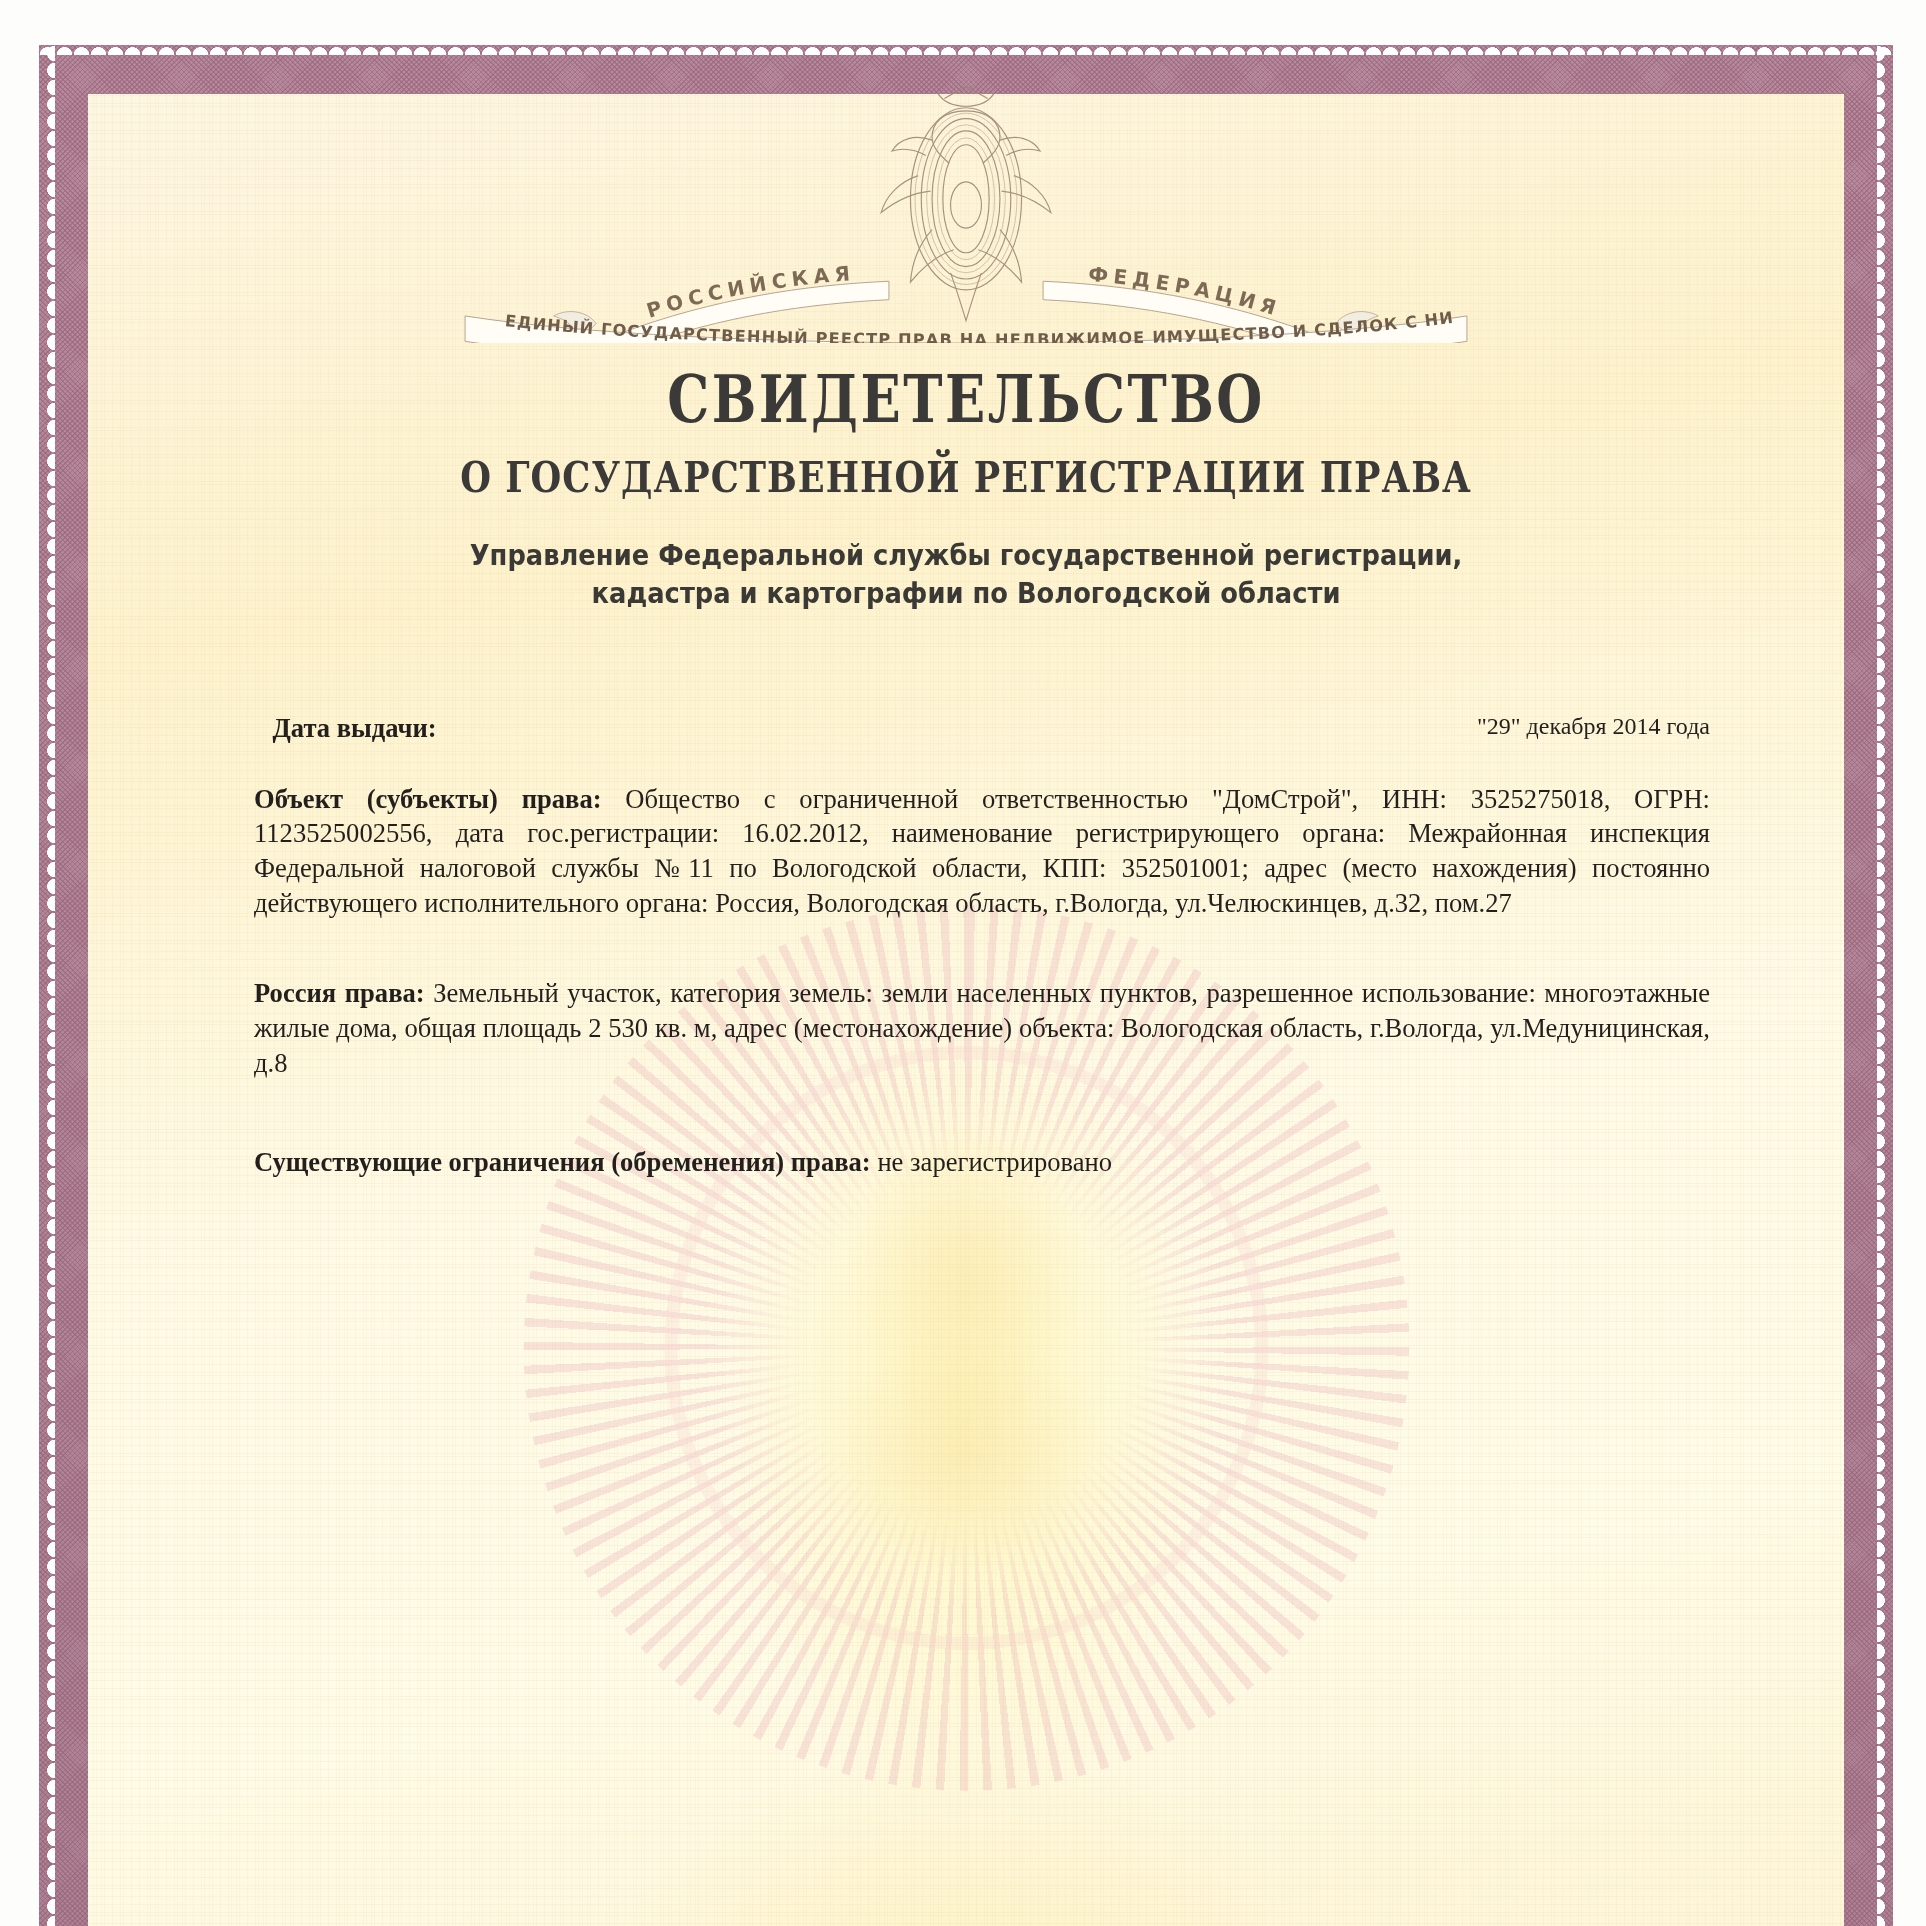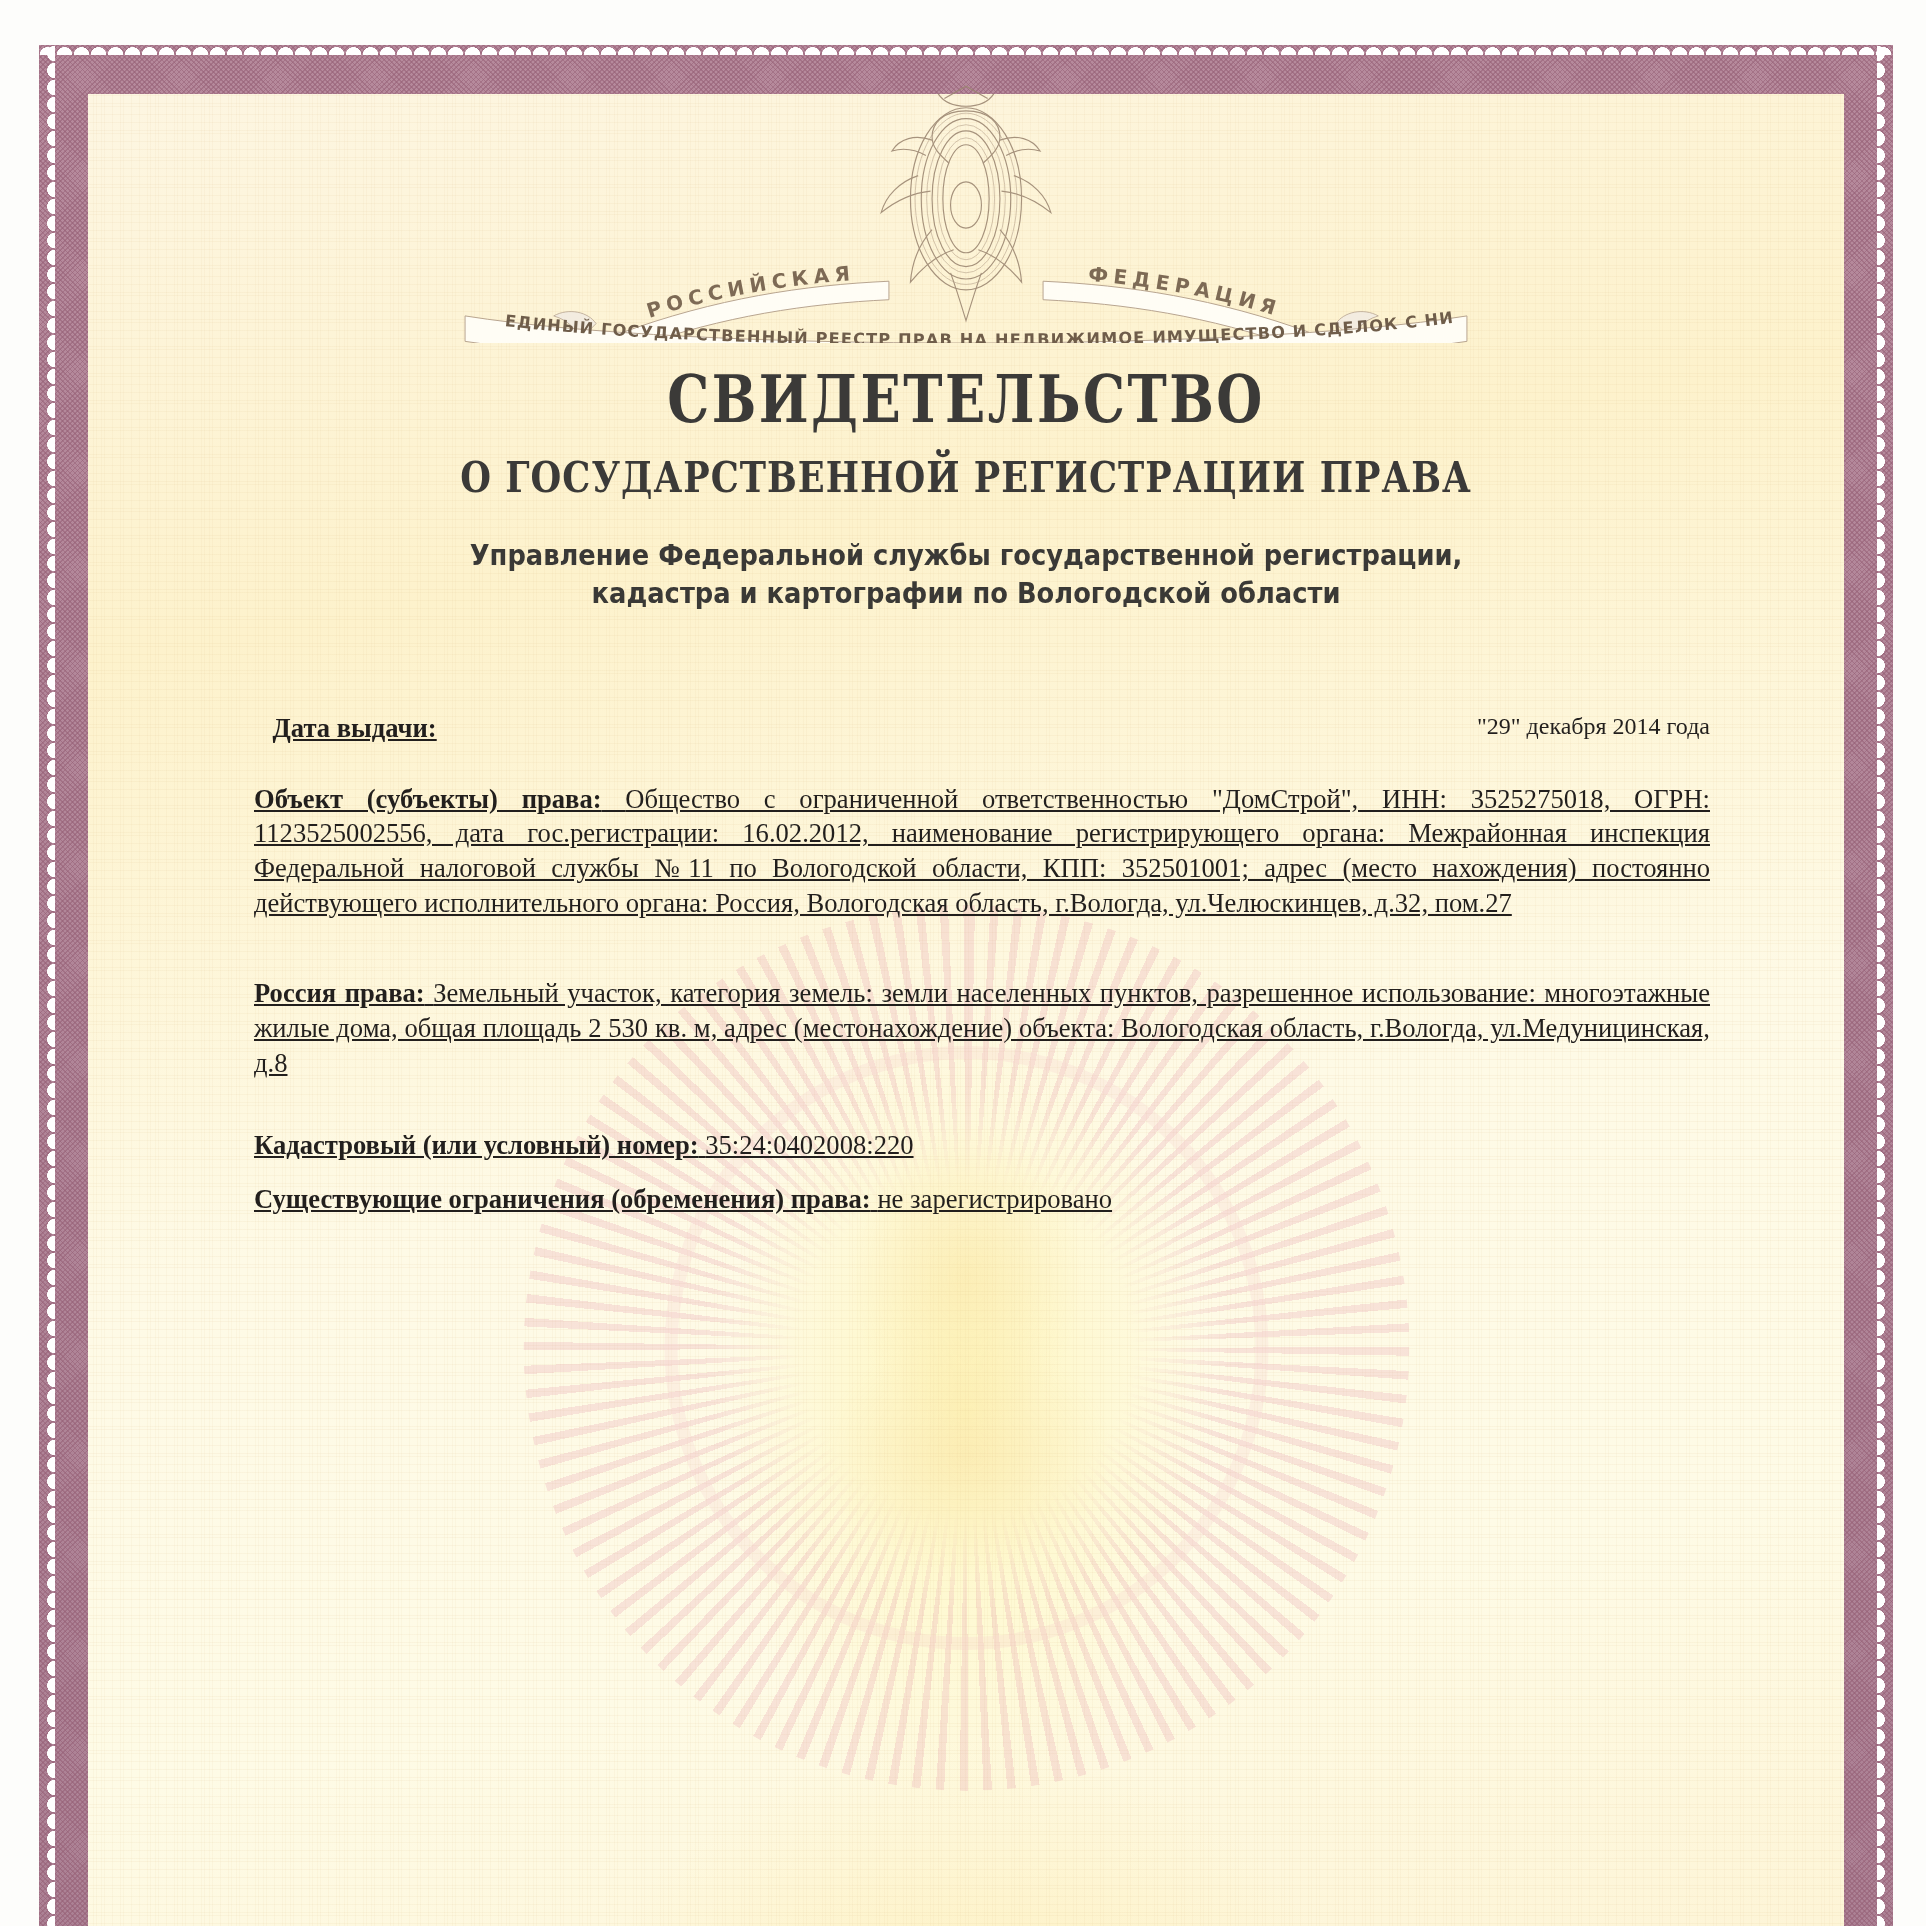--- a/index.html
+++ b/index.html
@@ -115,21 +115,21 @@
     font-family:"DejaVu Sans","Liberation Sans",sans-serif;
     font-weight:700;font-size:28px;line-height:1.34;color:#3a3936;
     transform:scaleX(.92);transform-origin:50% 50%;
   }
 
   
   .body-block{
     position:absolute;left:254px;right:222px;top:711px;
     color:#221f1d;font-size:26.6px;line-height:1.30;
   }
-  .row{position:relative;margin:0 0 2.3px 0;text-decoration:underline;}
+  .row{position:relative;margin:0 0 2.3px 0;}
   .row.justify{text-align:justify;text-align-last:left;}
   .lbl{font-weight:700;}
   .lbl-ind{padding-left:18.5px;}
   .date-right{position:absolute;right:0;top:0;font-size:24px;font-weight:400;}
   .gap-s{height:17px;}
   .gap-m{height:37px;}
   .gap-l{height:46px;}
 </style>
 </head>
 <body>
@@ -234,24 +234,20 @@
 
     <div class="gap-s"></div>
 
     <div class="row justify">
       <span class="lbl">Россия права:</span>
       <span>Земельный участок, категория земель: земли населенных пунктов, разрешенное использование: многоэтажные жилые дома, общая площадь 2 530 кв. м, адрес (местонахождение) объекта: Вологодская область, г.Вологда, ул.Медуницинская, д.8</span>
     </div>
 
     <div class="gap-l"></div>
 
-    <div class="row">
-      <span class="lbl">Кадастровый (или условный) номер:</span>
-      <span>35:24:0402008:220</span>
-    </div>
 
     <div class="gap-s"></div>
 
     <div class="row">
       <span class="lbl">Существующие ограничения (обременения) права:</span>
       <span>не зарегистрировано</span>
     </div>
 
     <div class="gap-s"></div>
 

